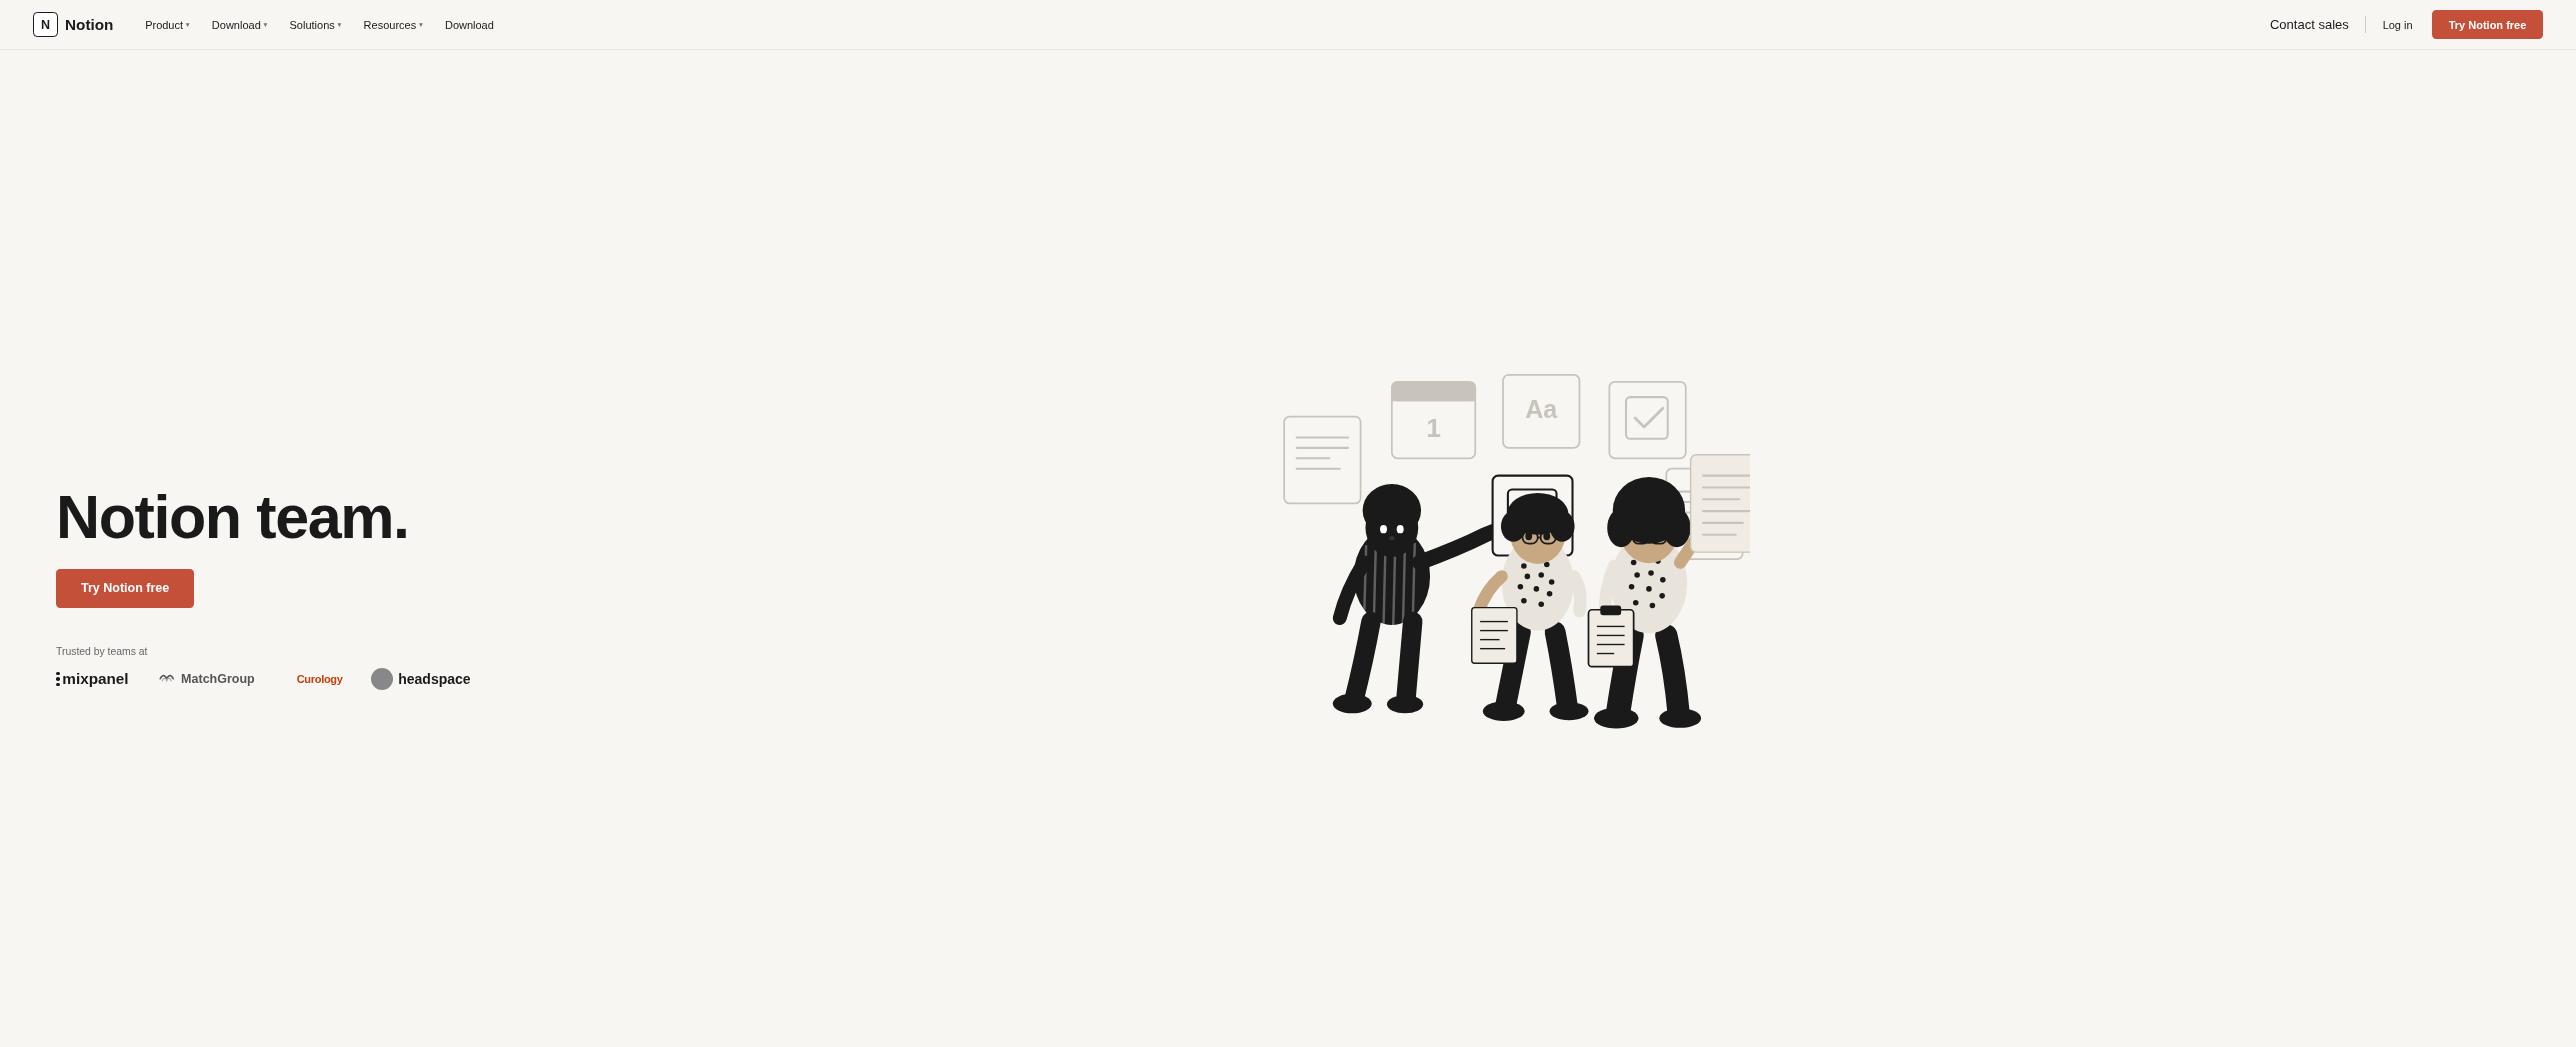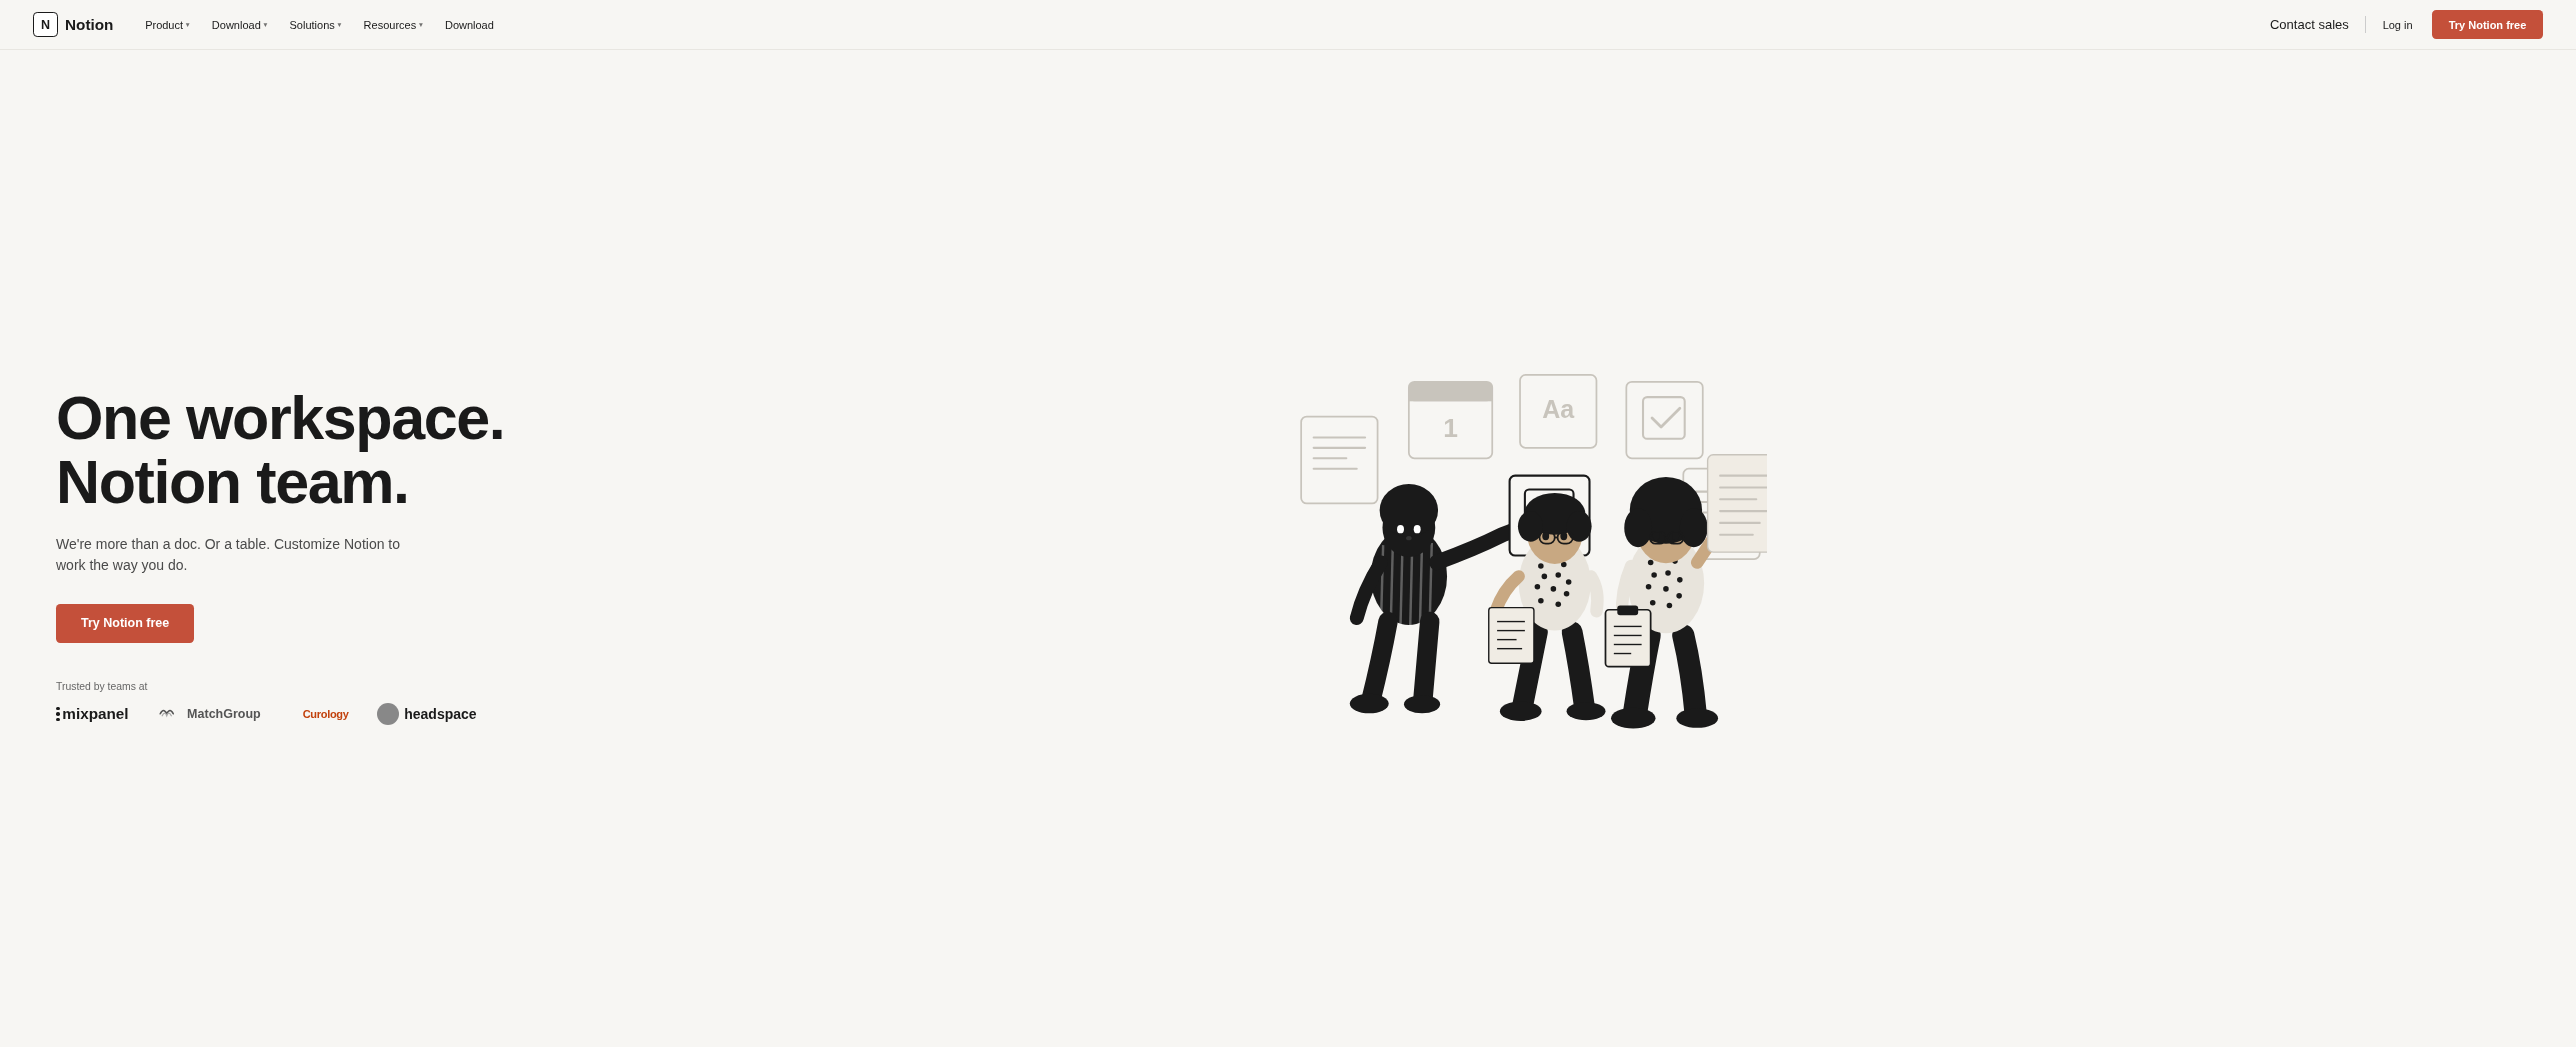--- a/index.html
+++ b/index.html
@@ -213,21 +213,21 @@
       border-radius: 50%;
       background: #1a1a1a;
     }
 
     .logo-matchgroup {
       font-size: 12.5px;
       font-weight: 600;
       color: #555;
       display: flex;
       align-items: center;
-      gap: 11px;
+      gap: 5px;
     }
 
     .logo-matchgroup-icon {
       width: 19.5px;
       height: 19.5px;
     }
 
     .logo-curology {
       font-size: 11px;
       font-weight: 700;
@@ -303,24 +303,23 @@
     <a class="nav-contact" href="#">Contact sales</a>
     <div class="nav-divider"></div>
     <a class="nav-login" href="#">Log in</a>
     <button class="nav-cta">Try Notion free</button>
   </div>
 </nav>
 
 <section class="hero">
   <div class="hero-left">
     <h1 class="hero-headline">
-      <span>One workspace.</span><br>
+      <br>
       <span>Notion team.</span>
     </h1>
-    <p class="hero-subtext">We're more than a doc. Or a table. Customize Notion to work the way you do.</p>
     <button class="hero-cta">Try Notion free</button>
 
     <div class="trusted-section">
       <p class="trusted-label">Trusted by teams at</p>
       <div class="trusted-logos">
 
         <div class="logo-mixpanel">
           <div class="dots">
             <div class="dot"></div>
             <div class="dot"></div>

